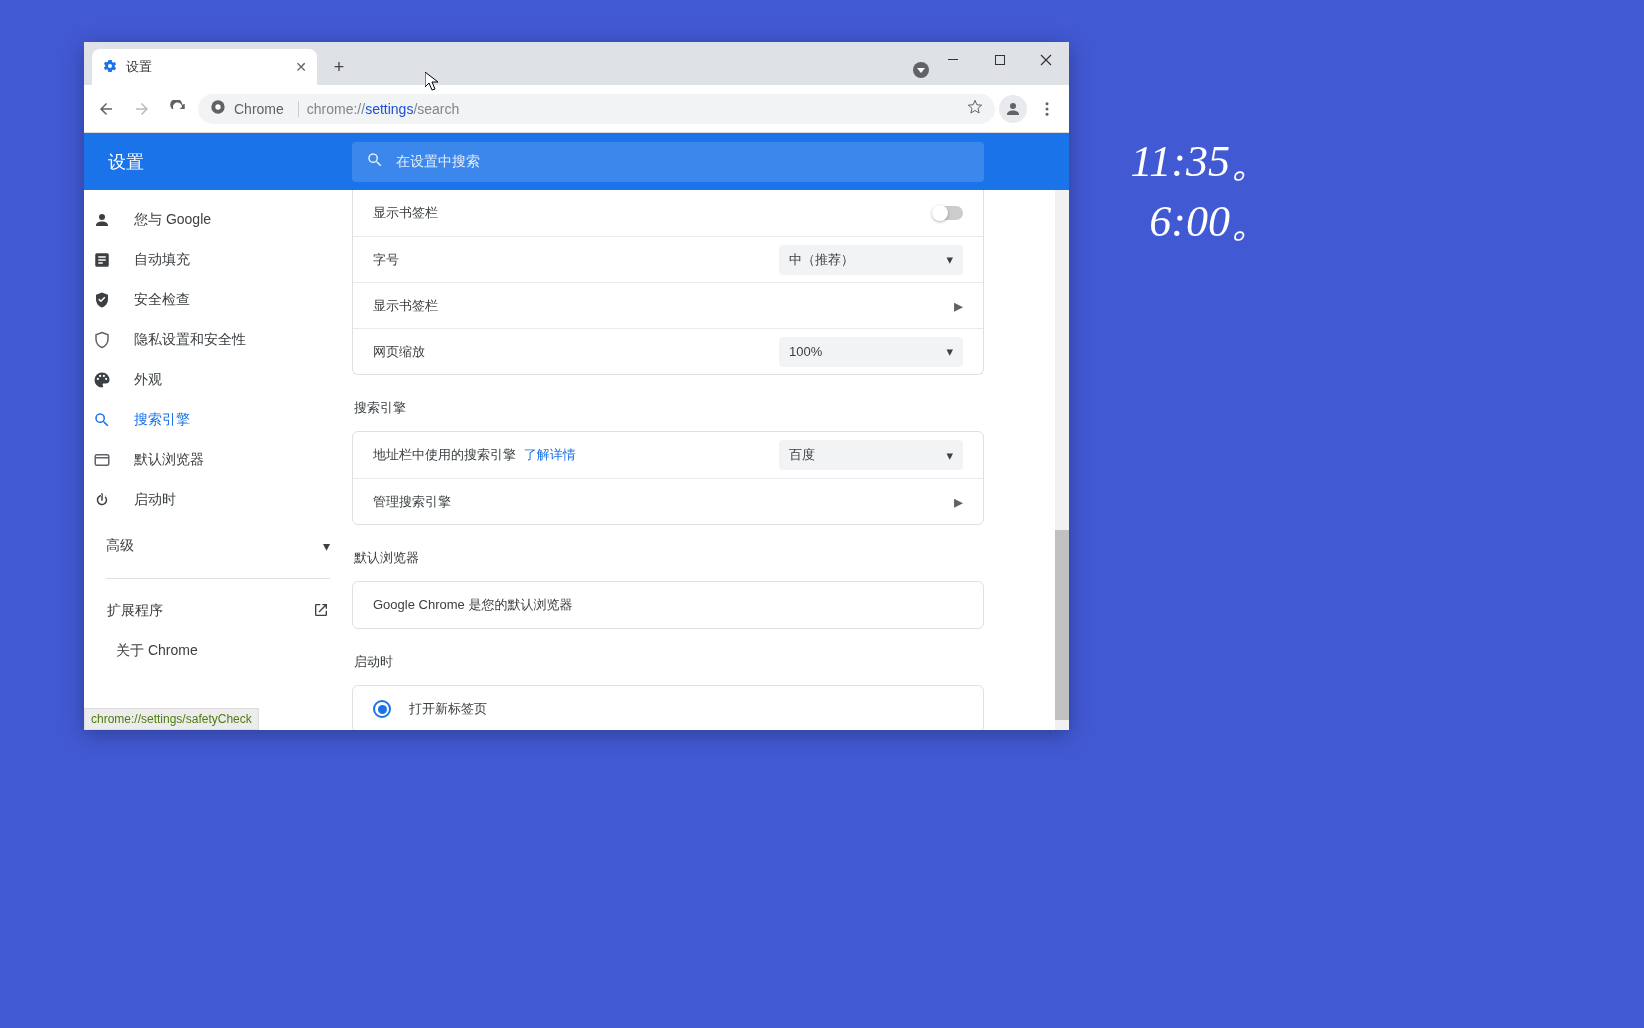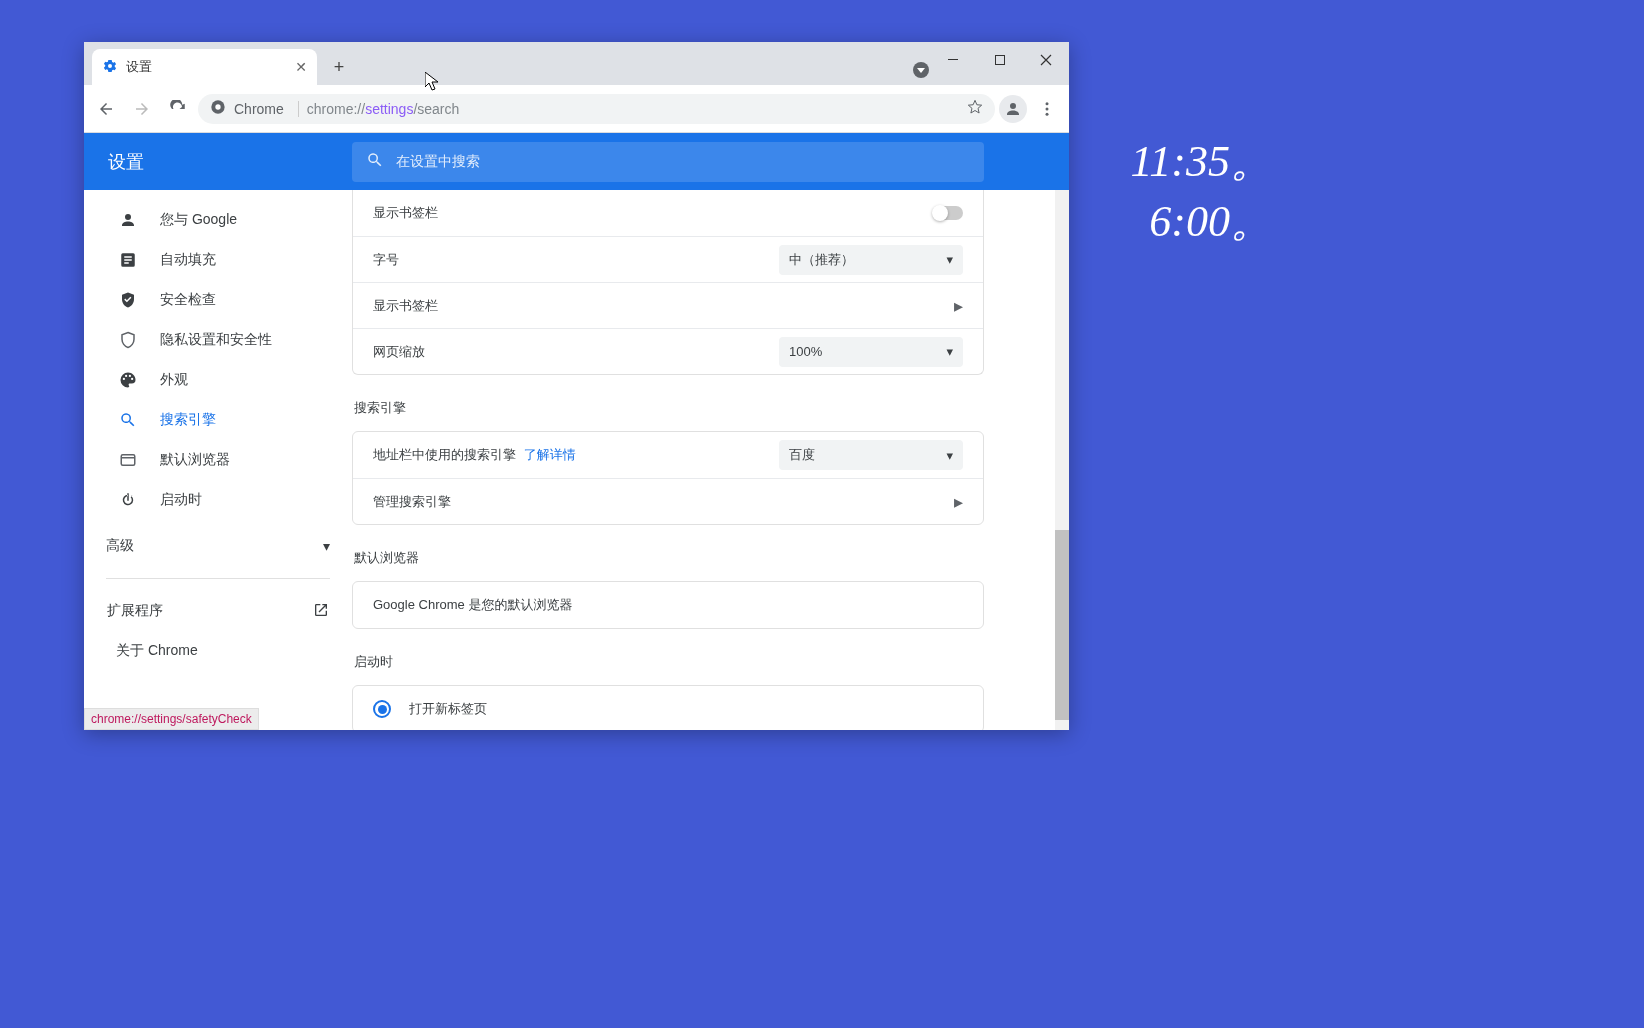--- a/index.html
+++ b/index.html
@@ -24,34 +24,34 @@
 .incognito-badge::after { content: ""; width: 0; height: 0; border-left: 4px solid transparent; border-right: 4px solid transparent; border-top: 5px solid #fff; }
 
 
 .toolbar { height: 48px; background: #fff; border-bottom: 1px solid #dadce0; display: flex; align-items: center; padding: 0 6px; gap: 4px; }
 .nav-btn { width: 32px; height: 32px; display: flex; align-items: center; justify-content: center; color: #5f6368; cursor: pointer; border-radius: 50%; }
 .nav-btn.disabled { color: #bbb; }
 .address-bar { flex: 1; height: 30px; background: #f1f3f4; border-radius: 15px; display: flex; align-items: center; padding: 0 12px; gap: 8px; font-size: 14px; color: #5f6368; }
 .addr-chrome-label { color: #5f6368; margin-right: 6px; }
 .addr-sep { width: 1px; height: 16px; background: #ccc; }
 .addr-url { color: #80868b; }
-.addr-url .bold { color: #8b5cf6; }
+.addr-url .bold { color: #1d4ed8; }
 .star-btn { margin-left: auto; color: #5f6368; }
 .profile-btn { width: 28px; height: 28px; background: #e8eaed; border-radius: 50%; display: flex; align-items: center; justify-content: center; color: #5f6368; }
 .menu-btn { width: 32px; height: 32px; display: flex; align-items: center; justify-content: center; color: #5f6368; }
 
 
 .settings-header { height: 57px; background: #1a73e8; display: flex; align-items: center; color: #fff; }
 .settings-title { width: 268px; padding-left: 24px; font-size: 18px; }
 .settings-search { flex: 1; max-width: 632px; height: 40px; background: rgba(255,255,255,0.15); border-radius: 4px; display: flex; align-items: center; padding: 0 14px; gap: 12px; color: rgba(255,255,255,0.85); font-size: 14px; }
 
 
 .content { flex: 1; display: flex; background: #fff; position: relative; overflow: hidden; }
 .sidebar { width: 268px; padding-top: 10px; }
-.side-item { display: flex; align-items: center; height: 40px; padding-left: 34px; gap: 22px; font-size: 14px; color: #3c4043; cursor: pointer; }
+.side-item { display: flex; align-items: center; height: 40px; padding-left: 8px; gap: 22px; font-size: 14px; color: #3c4043; cursor: pointer; }
 .side-item.active { color: #1a73e8; }
 .side-item .icon { width: 20px; display: flex; justify-content: center; }
 .side-advanced { display: flex; align-items: center; height: 40px; padding: 0 22px; font-size: 14px; color: #3c4043; justify-content: space-between; margin-top: 6px; }
 .side-divider { border: none; border-top: 1px solid #e0e0e0; margin: 12px 22px; }
 .side-ext { display: flex; align-items: center; justify-content: space-between; height: 40px; padding: 0 23px; font-size: 14px; color: #3c4043; cursor: pointer; }
 
 .main { flex: 1; background: #fff; overflow-y: auto; position: relative; }
 .main-inner { width: 632px; margin: 0; padding-bottom: 20px; }
 
 .card { background: #fff; border: 1px solid #e0e0e0; border-radius: 6px; margin-bottom: 24px; margin-top: 0; }
@@ -63,21 +63,21 @@
 .arrow-right { color: #5f6368; font-size: 18px; }
 .toggle { width: 30px; height: 14px; background: #ccc; border-radius: 8px; position: relative; }
 .toggle::after { content: ""; position: absolute; width: 16px; height: 16px; background: #fff; border-radius: 50%; top: -1px; left: -1px; box-shadow: 0 1px 3px rgba(0,0,0,0.3); }
 .link-text { color: #1a73e8; margin-left: 4px; }
 .radio { width: 18px; height: 18px; border: 2px solid #1a73e8; border-radius: 50%; display: flex; align-items: center; justify-content: center; margin-right: 18px; }
 .radio.checked::after { content: ""; width: 9px; height: 9px; background: #1a73e8; border-radius: 50%; }
 
 .scrollbar-track { position: absolute; right: 0; top: 0; width: 14px; height: 100%; background: #f1f1f1; }
 .scrollbar-thumb { position: absolute; right: 0; width: 14px; background: #c1c1c1; border-radius: 0; }
 
-.status-bar { position: absolute; left: 0; bottom: 0; background: #ececec; height: 22px; display: flex; align-items: center; padding: 0 6px; font-size: 12px; color: #be185d; border: 1px solid #ddd; }
+.status-bar { position: absolute; left: 0; bottom: 0; background: #ececec; height: 22px; display: flex; align-items: center; padding: 0 6px; font-size: 12px; color: #4d7c0f; border: 1px solid #ddd; }
 
 svg { fill: currentColor; }
 </style>
 </head>
 <body>
 
 <div class="desktop-text clock-line1">11:35。</div>
 <div class="desktop-text clock-line2">6:00。</div>
 
 <div class="browser-window">

